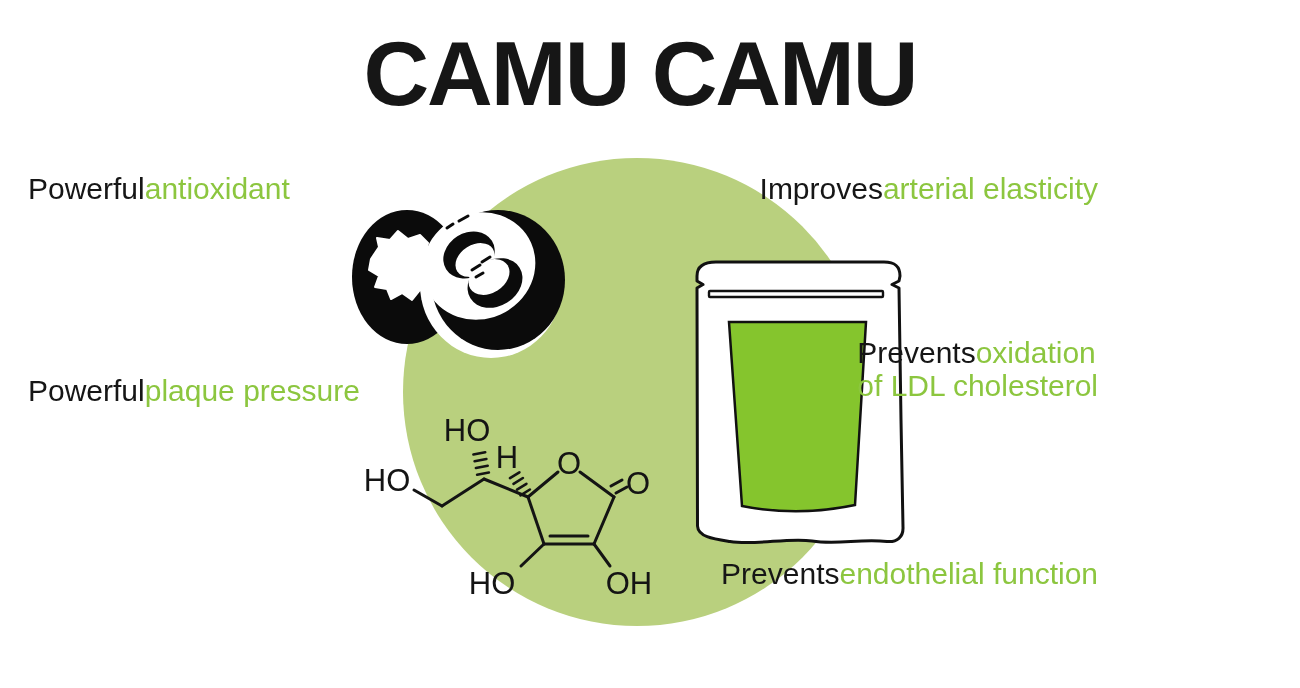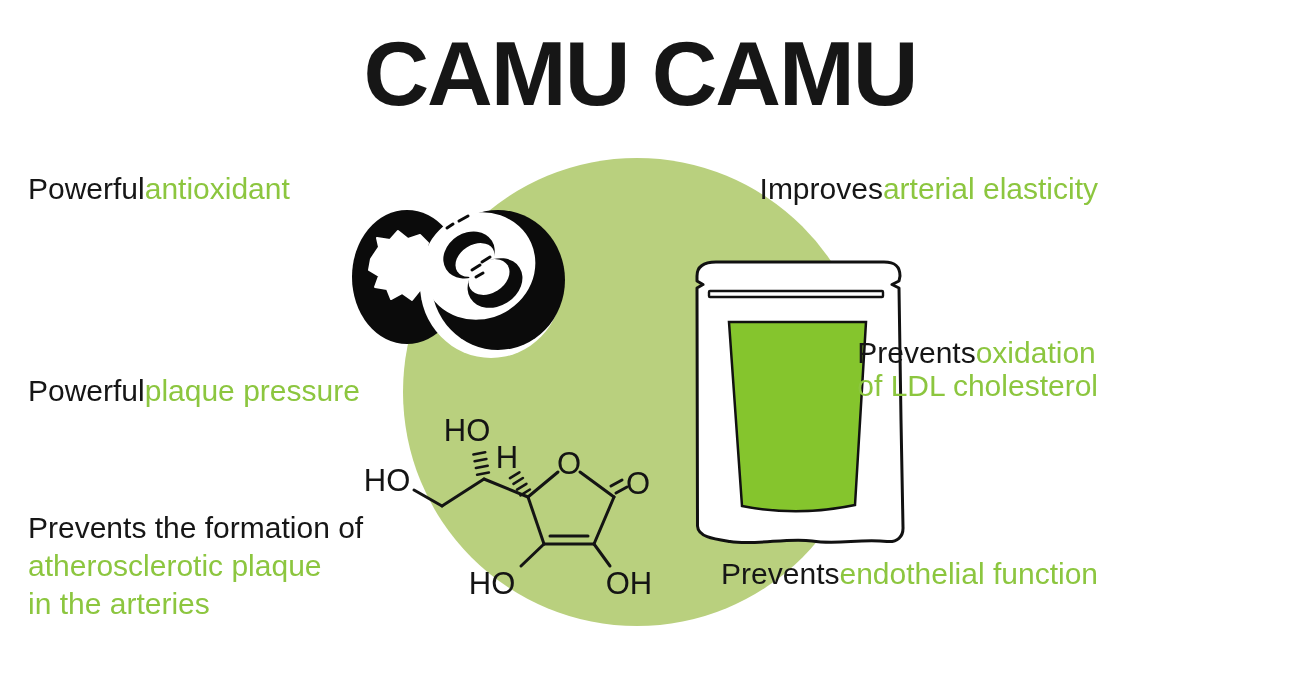--- a/index.html
+++ b/index.html
@@ -112,25 +112,20 @@
   </svg>
 
   <div class="benefit" style="left:28px; top:170px;">
     <span class="seg">Powerful</span><span class="seg hl">antioxidant</span>
   </div>
 
   <div class="benefit" style="left:28px; top:372px;">
     <span class="seg">Powerful</span><span class="seg hl">plaque pressure</span>
   </div>
 
-  <div class="benefit" style="left:28px; top:509px;">
-    <div>Prevents the formation of</div>
-    <div class="hl">atherosclerotic plaque</div>
-    <div class="hl">in the arteries</div>
-  </div>
 
   <div class="benefit align-right" style="right:15px; top:170px;">
     <span class="seg">Improves</span><span class="seg hl">arterial elasticity</span>
   </div>
 
   <div class="benefit align-right tight" style="right:15px; top:336px;">
     <div>
       <span class="seg">Prevents</span><span class="seg hl">oxidation</span>
     </div>
     <div class="hl">of LDL cholesterol</div>

